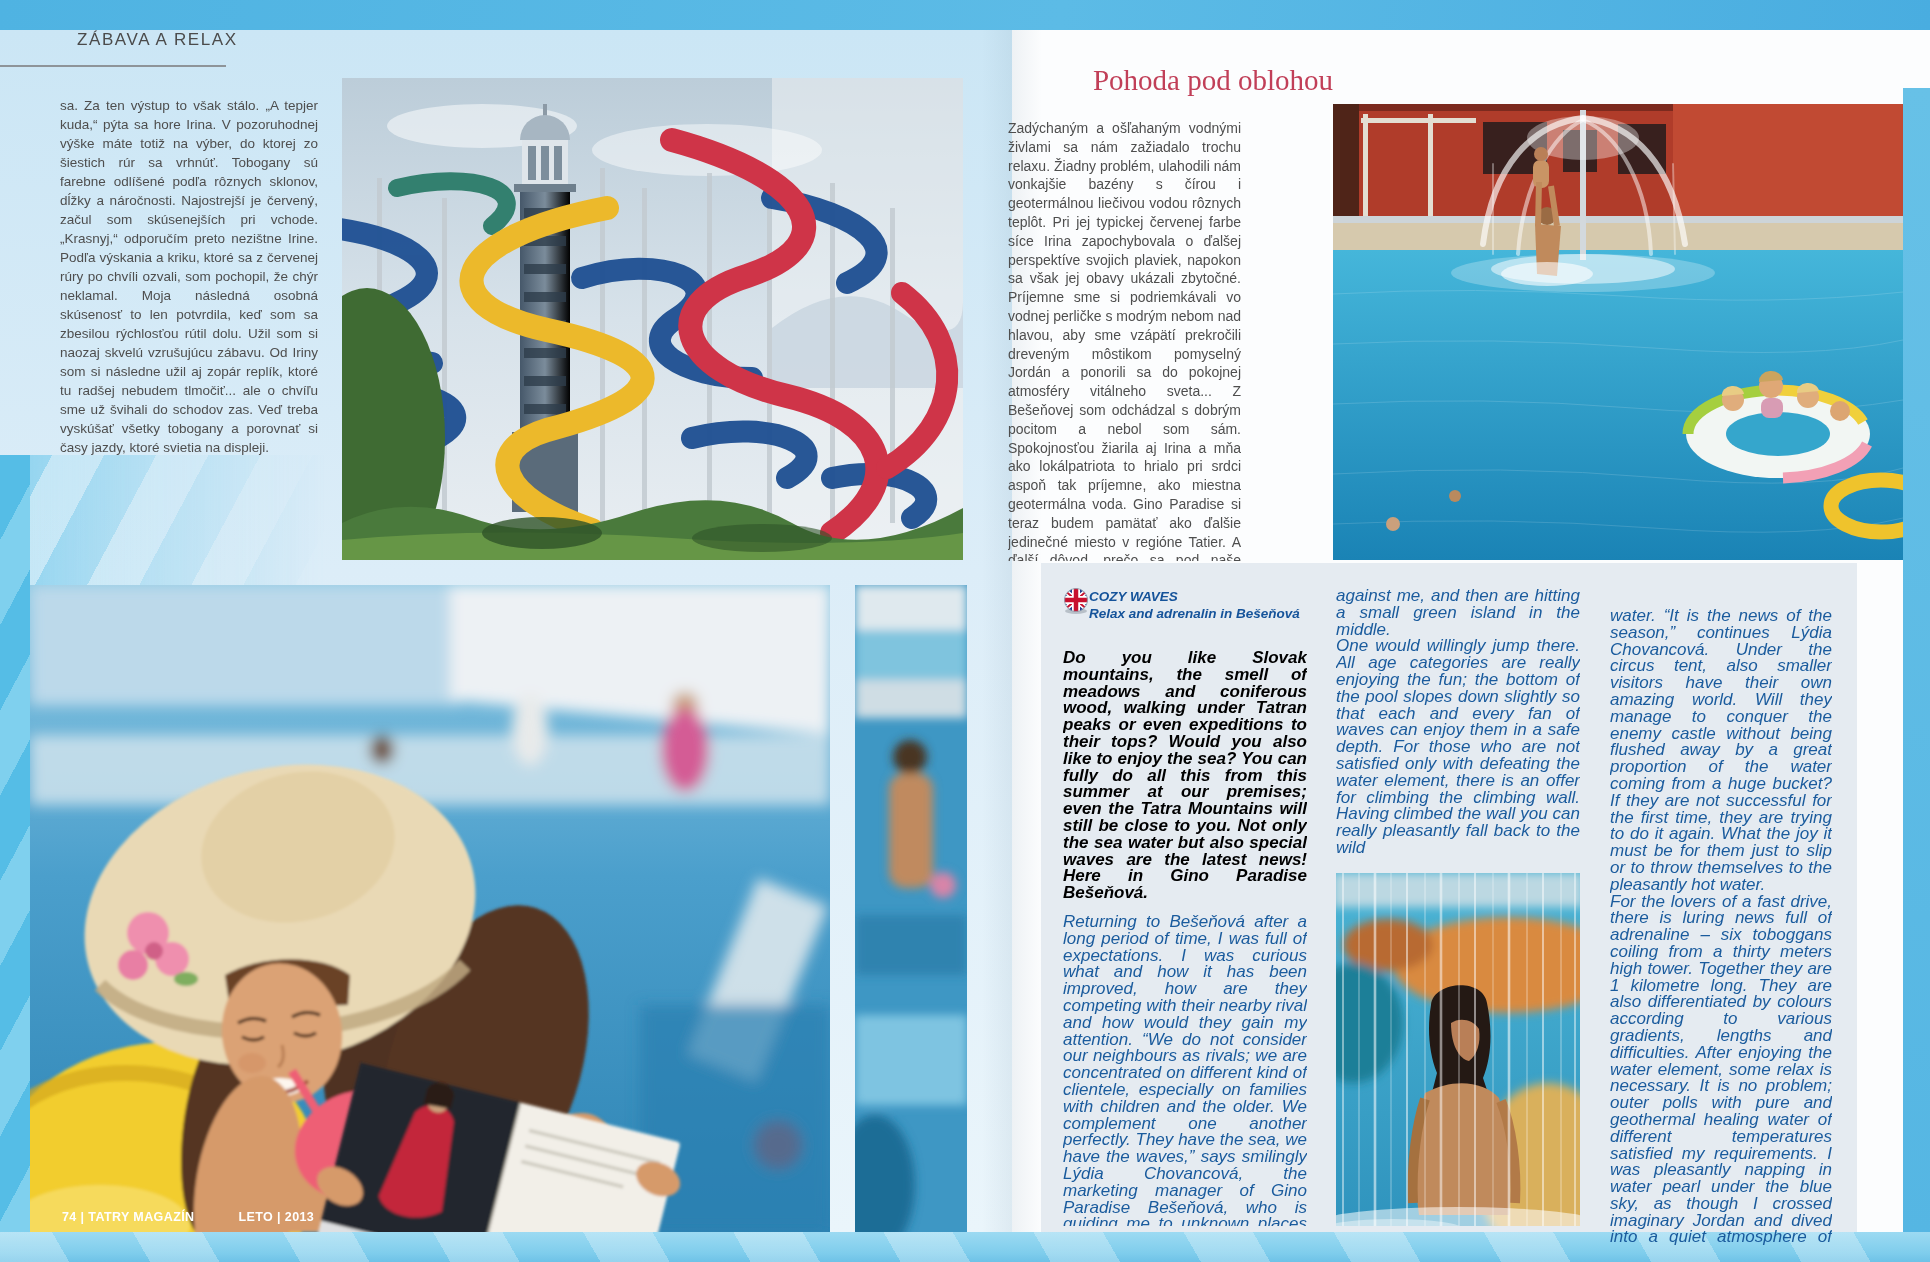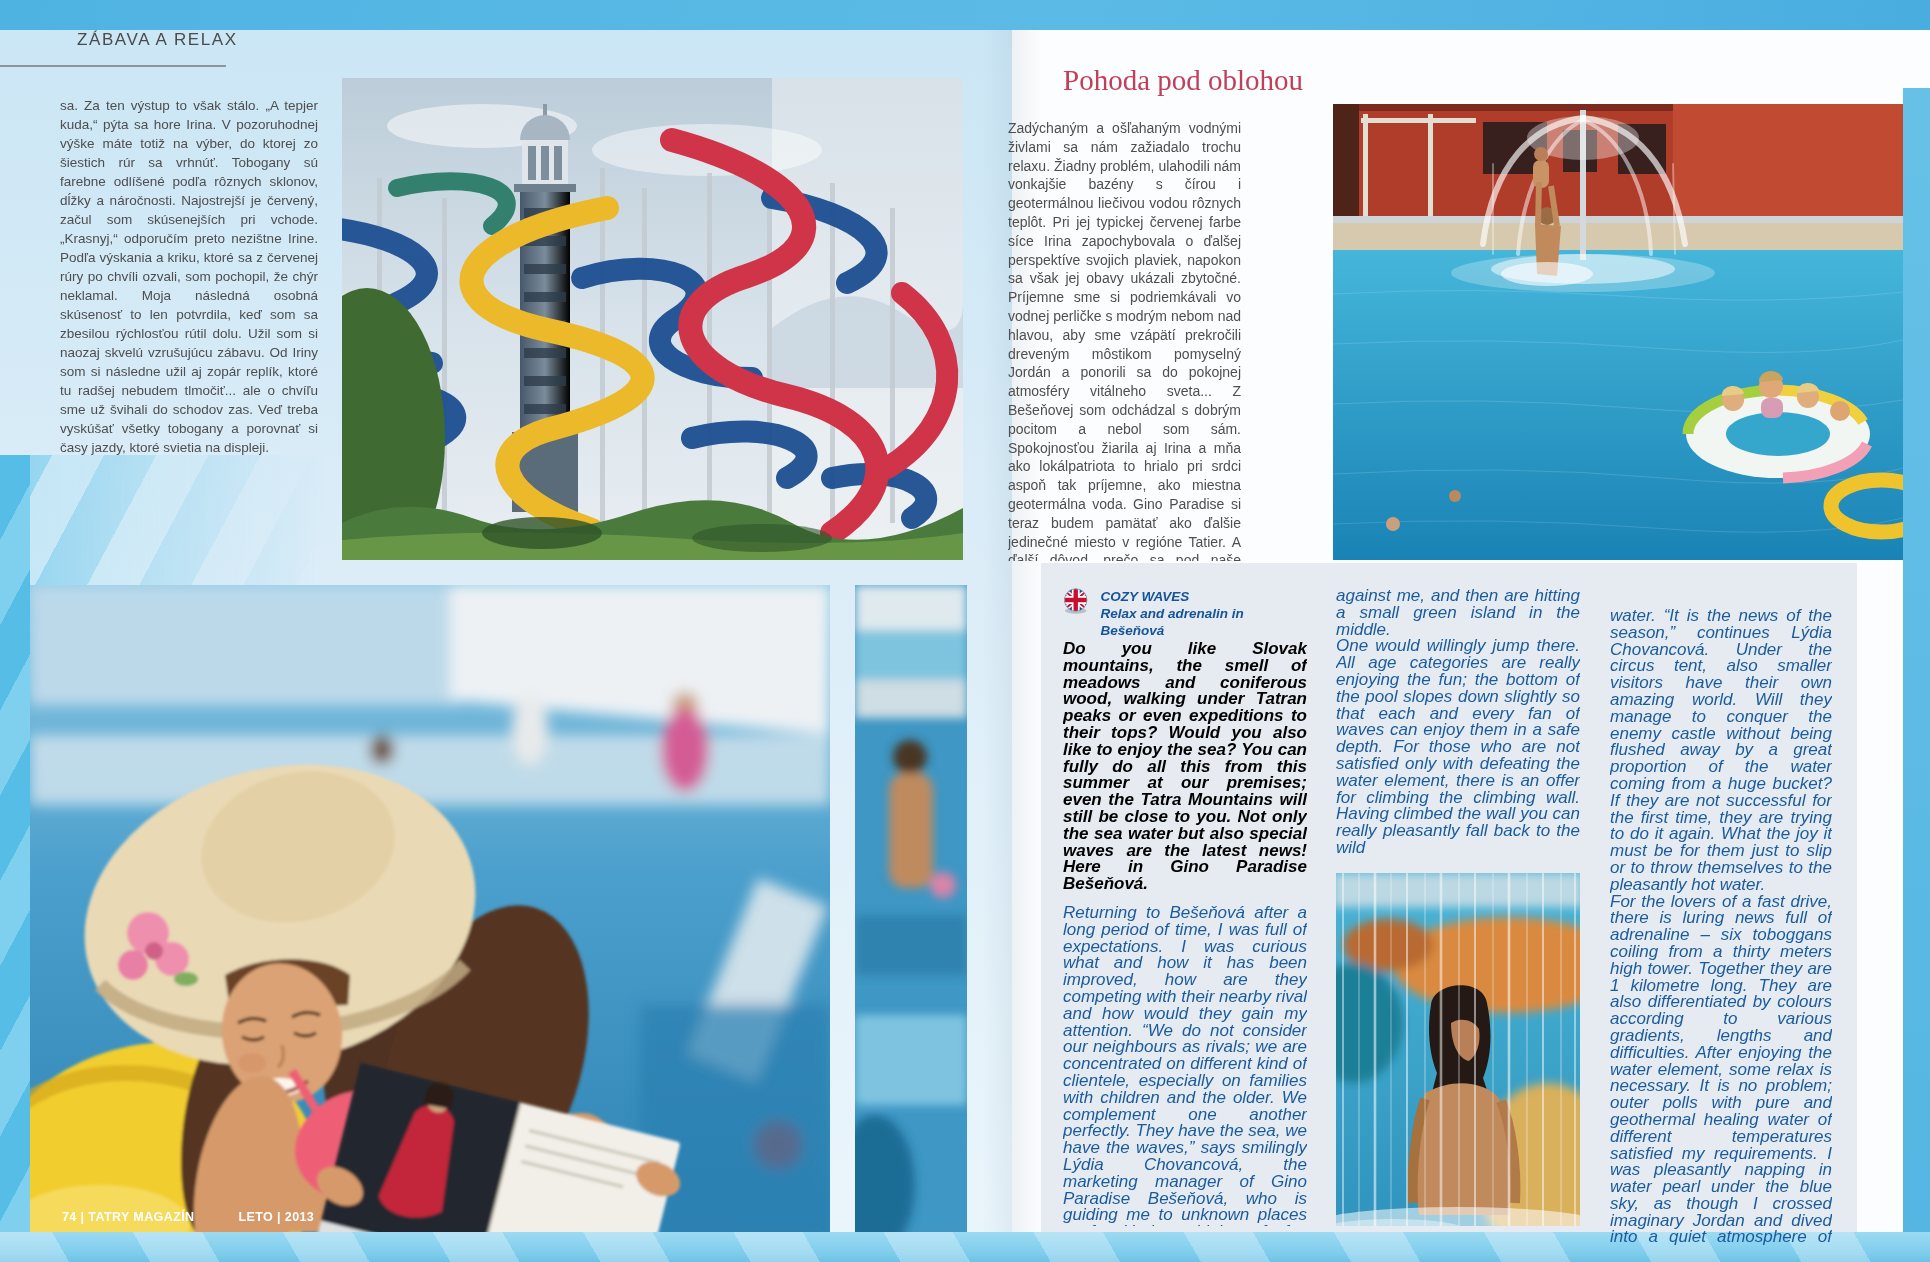--- a/index.html
+++ b/index.html
@@ -23,31 +23,31 @@
     background:linear-gradient(180deg,#67c1e7 0%,#55b6e3 100%);}
   .bottombar{left:0;top:1232px;width:1930px;height:30px;
     background:linear-gradient(180deg,#9cdaf2 0%,#7fcdec 70%,#6ec2e7 100%);}
   .bottombar-stripes{left:0;top:1232px;width:1930px;height:30px;
     background:repeating-linear-gradient(60deg,rgba(255,255,255,.28) 0 60px,rgba(255,255,255,0) 60px 130px);}
   .section-header{left:77px;top:30px;font-size:17px;letter-spacing:1.6px;color:#4b4b4b;}
   .section-underline{left:0;top:65px;width:226px;height:2px;background:#8e9499;}
   .sk-col{color:#4e4e4e;font-size:13.5px;line-height:19px;text-align:justify;}
   .col-left-sk{left:60px;top:80px;width:258px;height:392px;overflow:hidden;margin-top:16px;}
   .right-title{left:1063px;top:64px;width:300px;margin:0;
-    font-family:"Liberation Serif",serif;font-weight:500;font-size:29px;color:#c13f58;}
+    font-family:"Liberation Serif",serif;font-weight:500;font-size:29px;color:#c13f58;text-align:center;}
   .col-right-sk{left:1008px;top:119px;width:233px;height:442px;overflow:hidden;
     font-size:14px;line-height:18.8px;}
   .panel{left:1041px;top:563px;width:816px;height:669px;background:#e5ebf1;}
   .eng{margin:0 0 12px 0;color:#1a5b9d;font-style:italic;font-size:17px;line-height:16.8px;text-align:justify;}
   .eng.bold{font-weight:bold;color:#000000;}
   .eng-col{display:flex;flex-direction:column;overflow:hidden;}
   .eng-col1{left:1063px;top:588px;width:244px;height:638px;}
   .eng-col2{left:1336px;top:588px;width:244px;height:638px;}
   .eng-col3{left:1610px;top:588px;width:222px;height:638px;margin-top:20px;}
-  .eng-head{display:flex;gap:12px;margin-bottom:2px;align-items:flex-start;}
+  .eng-head{display:flex;gap:0;margin-bottom:28px;align-items:flex-start;}
   .eng-title,.eng-sub{color:#15539a;font-style:italic;font-weight:bold;font-size:13.5px;line-height:17px;}
   .photo{position:absolute;display:block;}
   .photo-slides{left:342px;top:78px;width:621px;height:482px;}
   .photo-family{left:1333px;top:104px;width:570px;height:456px;}
   .photo-woman{left:30px;top:585px;width:800px;height:647px;}
   .photo-strip{left:855px;top:585px;width:112px;height:647px;}
   .photo-man{width:250px;margin:4px 0 0 -3px;flex:none;}
   .footer-left{left:62px;top:1210px;z-index:6;color:#ffffff;font-size:12.5px;font-weight:bold;letter-spacing:.4px;}
   .footer-left span{margin-right:44px;}
   .footer-right{left:1041px;top:1205px;width:791px;text-align:right;color:#82868c;font-size:13px;letter-spacing:.3px;}

